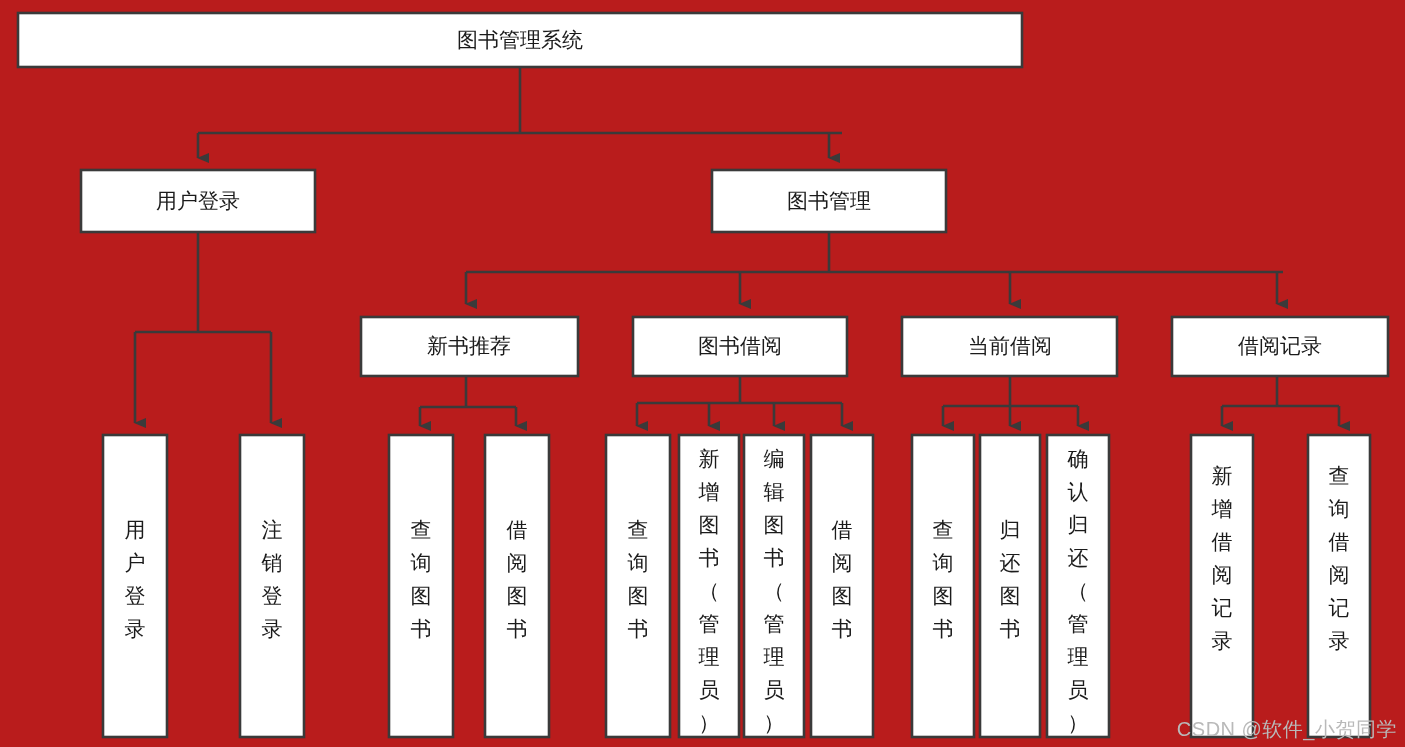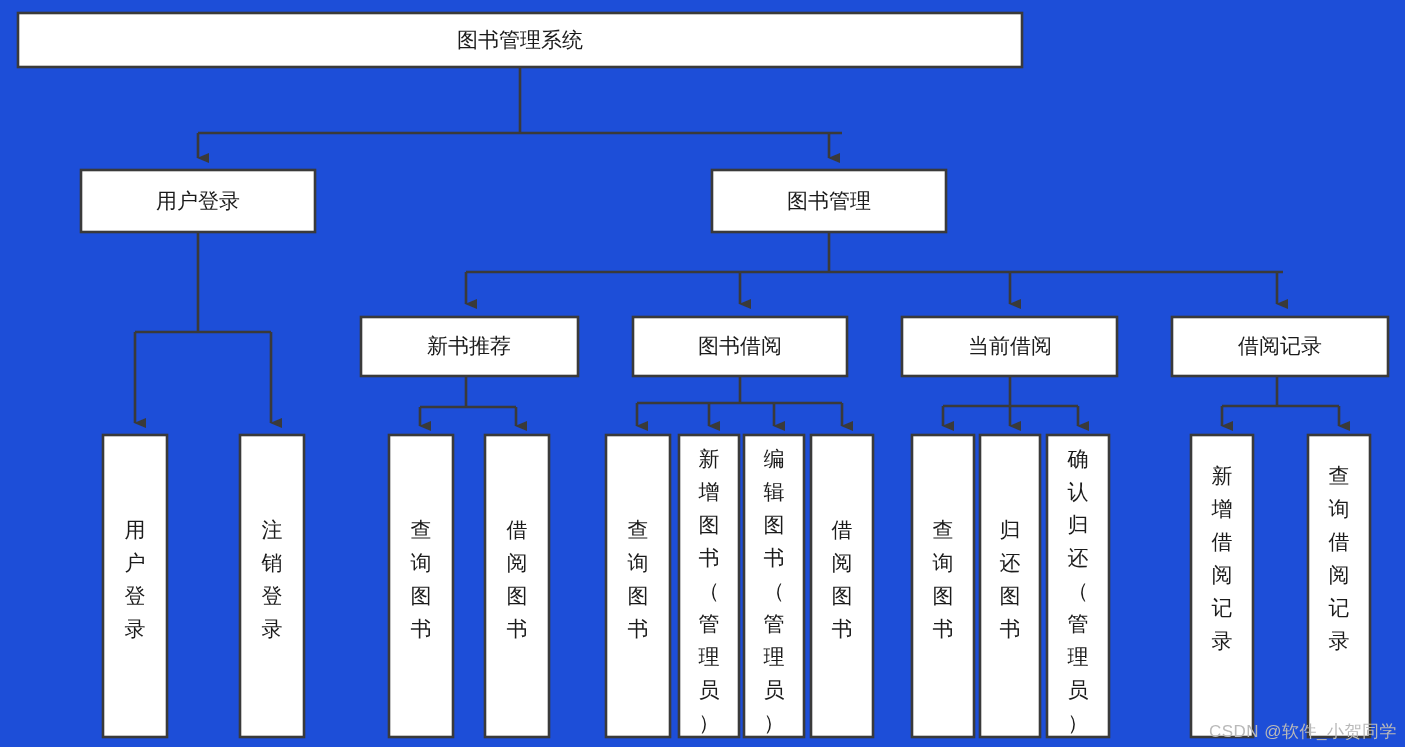--- a/index.html
+++ b/index.html
@@ -1,21 +1,21 @@
 <!DOCTYPE html>
 <html><head>
 <meta charset="utf-8">
 <style>
   html,body{margin:0;padding:0;background:#ffffff;}
   body{
     width:1405px;height:747px;
     font-family:"Liberation Sans","DejaVu Sans",sans-serif;
     overflow:hidden;
   }
-  #diagram-root{position:relative;width:1405px;height:747px;background:#1d4ed8;}
+  #diagram-root{position:relative;width:1405px;height:747px;background:#b91c1c;}
   svg#tree{position:absolute;left:0;top:0;width:1405px;height:747px;}
   .node-rect{fill:#ffffff;stroke:#3a3a3a;stroke-width:2.6;}
   .conn{stroke:#3a3a3a;stroke-width:2.6;fill:none;}
   .arrow-head{fill:#3a3a3a;stroke:none;}
   .node-label{
     font-family:"Liberation Sans","DejaVu Sans",sans-serif;
     fill:#1b1b1b;
     font-size:21px;
     text-anchor:middle;
     dominant-baseline:middle;
@@ -24,21 +24,21 @@
     font-family:"Liberation Sans","DejaVu Sans",sans-serif;
     fill:#1b1b1b;
     font-size:21px;
     text-anchor:middle;
   }
   .leaf-label tspan{font-size:21px;}
   #watermark{
     position:absolute;
     right:8px;bottom:4px;
     font-family:"Liberation Sans","DejaVu Sans",sans-serif;
-    font-size:17px;
+    font-size:20px;
     color:#b9b9b9;
     white-space:nowrap;
     letter-spacing:.5px;
   }
 </style>
 </head>
 <body>
 
 <div id="diagram-root">
 

